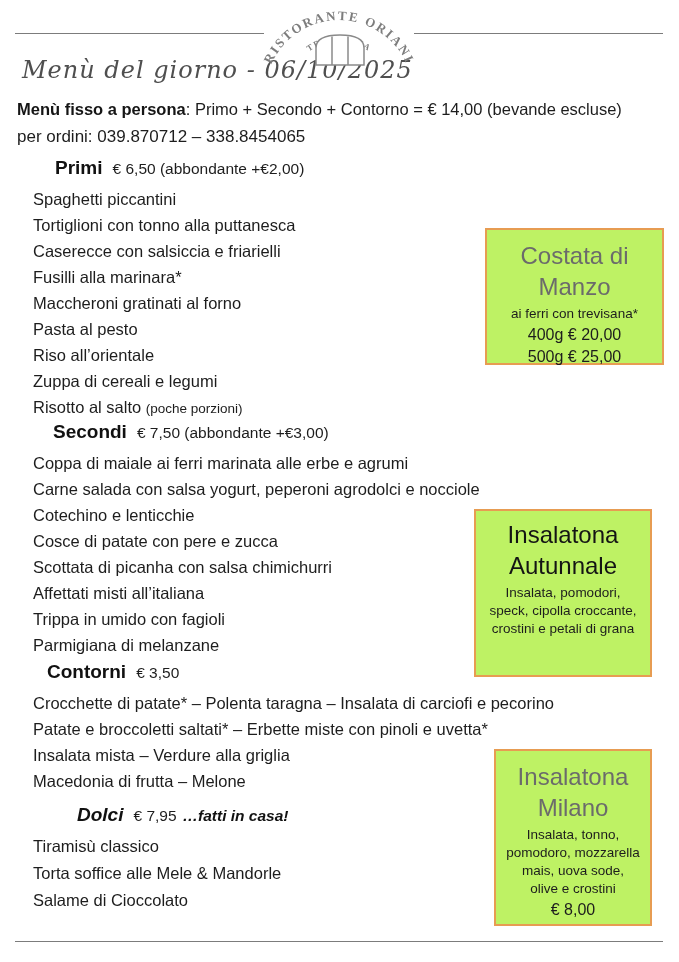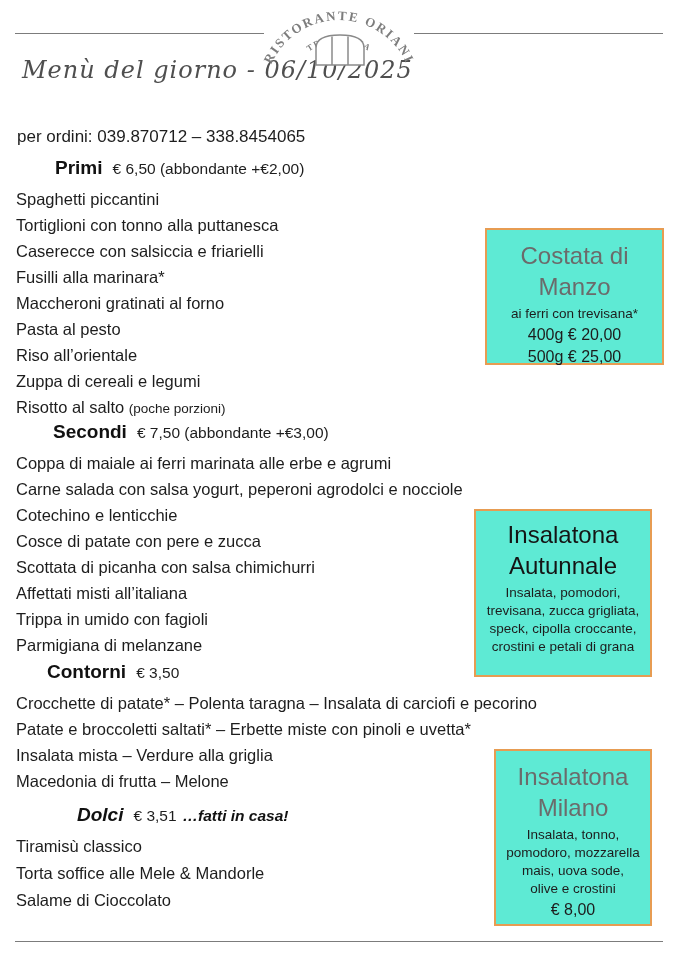--- a/index.html
+++ b/index.html
@@ -19,35 +19,35 @@
   .info-fixed{position:absolute;left:17px;top:100px;font-size:16.5px;white-space:nowrap;}
   .info-fixed b{color:#151515;}
   .info-orders{position:absolute;left:17px;top:127px;font-size:17px;white-space:nowrap;}
 
   .section{position:absolute;left:0;width:660px;white-space:nowrap;}
   .sec-heading{height:22px;line-height:22px;margin-bottom:7px;}
   .sec-name{font-size:19px;font-weight:bold;color:#111;text-align:right;}
   .sec-price{font-size:15.5px;margin-left:10px;color:#1d1d1d;}
   .sec-tagline{font-size:15.5px;font-weight:bold;font-style:italic;margin-left:6px;color:#111;}
   .section ul{margin:0;padding:0;list-style:none;}
-  .section li{padding-left:16px;line-height:26px;font-size:16.5px;}
+  .section li{padding-left:33px;line-height:26px;font-size:16.5px;}
   .item-note{font-size:13.5px;}
   .section-primi{top:157px;}
   .section-primi .sec-heading{margin-left:55px;}
   .section-secondi{top:421px;}
   .section-secondi .sec-heading{margin-left:53px;}
   .section-contorni{top:661px;}
   .section-contorni .sec-heading{margin-left:47px;}
   .section-dolci{top:804px;}
   .section-dolci .sec-heading{margin-left:77px;}
   .section-dolci .sec-name{font-style:italic;}
   .section-dolci li{line-height:27px;}
 
   .sbox{
-    position:absolute;background:#5eead4;border:2px solid #E79C52;
+    position:absolute;background:#bef264;border:2px solid #E79C52;
     text-align:center;box-sizing:border-box;z-index:2;
   }
   .sbox-0{left:485px;top:228px;width:179px;height:137px;padding-top:10px;}
   .sbox-1{left:474px;top:509px;width:178px;height:168px;padding-top:8px;}
   .sbox-2{left:494px;top:749px;width:158px;height:177px;padding-top:10px;}
   .sbox-title{font-size:24px;line-height:31px;}
   .style-light .sbox-title{color:#6b6b6b;font-weight:normal;}
   .style-dark .sbox-title{color:#141414;font-weight:normal;}
   .sbox-desc{font-size:13.5px;line-height:18px;color:#1d1d1d;margin-top:3px;}
   .sbox-price{font-size:16px;line-height:22px;color:#1d1d1d;margin-top:1px;}
@@ -74,20 +74,21 @@
     </text>
     <g stroke="#8a8a8a" stroke-width="1.5" fill="#ffffff">
       <path d="M77,64 V47 Q77,34 101,34 Q125,34 125,47 V64 Z"></path>
       <line x1="93" y1="35.5" x2="93" y2="64"></line>
       <line x1="109" y1="35.5" x2="109" y2="64"></line>
     </g>
   </svg>
 
   <div class="title-script">Menù del giorno - 06/10/2025</div>
 
+  <div class="info-fixed"><b>Menù fisso a persona</b><span>: Primo + Secondo + Contorno = € 14,00 (bevande escluse)</span></div>
 
   <div class="info-orders">per ordini: 039.870712 – 338.8454065</div>
 
   <div id="sections-root">
       <div class="section section-primi">
         <div class="sec-heading"><span class="sec-name">Primi</span><span class="sec-price">€ 6,50 (abbondante +€2,00)</span></div>
         <ul>
           <li>Spaghetti piccantini</li>
           <li>Tortiglioni con tonno alla puttanesca</li>
           <li>Caserecce con salsiccia e friarielli</li>
@@ -115,21 +116,21 @@
       <div class="section section-contorni">
         <div class="sec-heading"><span class="sec-name">Contorni</span><span class="sec-price">€ 3,50</span></div>
         <ul>
           <li>Crocchette di patate* – Polenta taragna – Insalata di carciofi e pecorino</li>
           <li>Patate e broccoletti saltati* – Erbette miste con pinoli e uvetta*</li>
           <li>Insalata mista – Verdure alla griglia</li>
           <li>Macedonia di frutta – Melone</li>
         </ul>
       </div>
       <div class="section section-dolci">
-        <div class="sec-heading"><span class="sec-name">Dolci</span><span class="sec-price">€ 3,51</span><span class="sec-tagline">…fatti in casa!</span></div>
+        <div class="sec-heading"><span class="sec-name">Dolci</span><span class="sec-price">€ 7,95</span><span class="sec-tagline">…fatti in casa!</span></div>
         <ul>
           <li>Tiramisù classico</li>
           <li>Torta soffice alle Mele &amp; Mandorle</li>
           <li>Salame di Cioccolato</li>
         </ul>
       </div>
     </div>
 
   <div id="boxes-root">
       <div class="sbox sbox-0 style-light">
@@ -145,21 +146,20 @@
           <div>500g € 25,00</div>
         </div>
       </div>
       <div class="sbox sbox-1 style-dark">
         <div class="sbox-title">
           <div>Insalatona</div>
           <div>Autunnale</div>
         </div>
         <div class="sbox-desc">
           <div>Insalata, pomodori,</div>
-          <div>trevisana, zucca grigliata,</div>
           <div>speck, cipolla croccante,</div>
           <div>crostini e petali di grana</div>
         </div>
       </div>
       <div class="sbox sbox-2 style-light">
         <div class="sbox-title">
           <div>Insalatona</div>
           <div>Milano</div>
         </div>
         <div class="sbox-desc">

